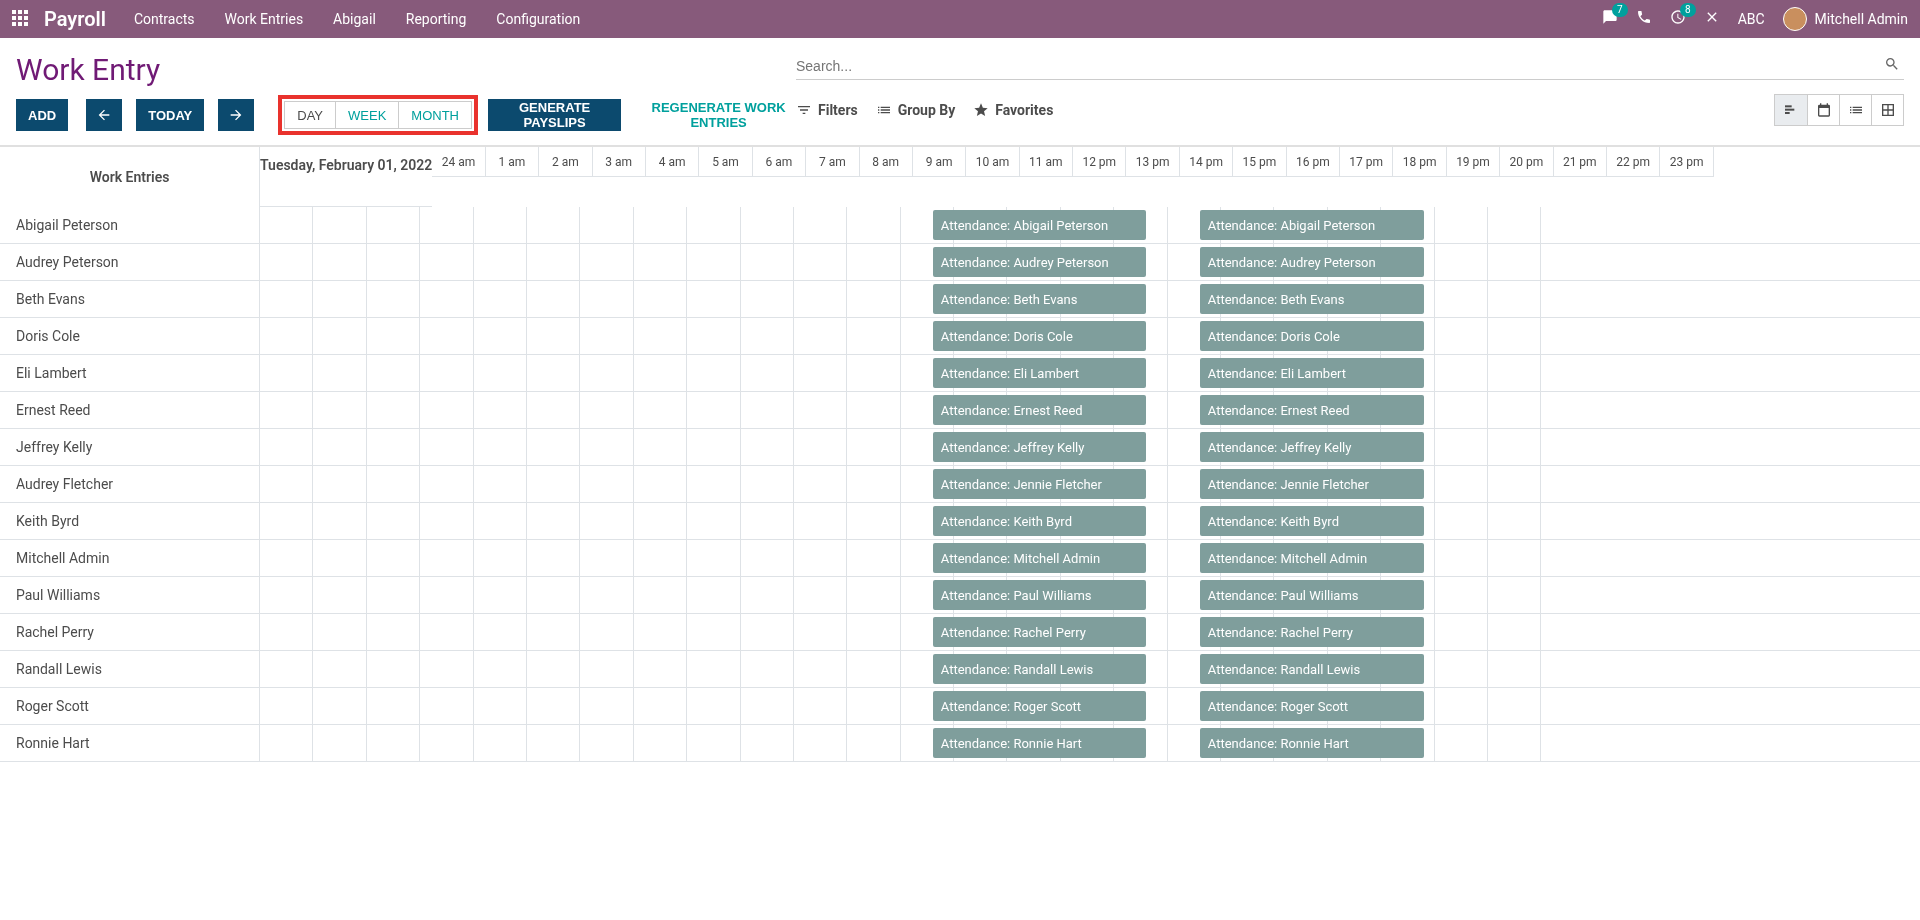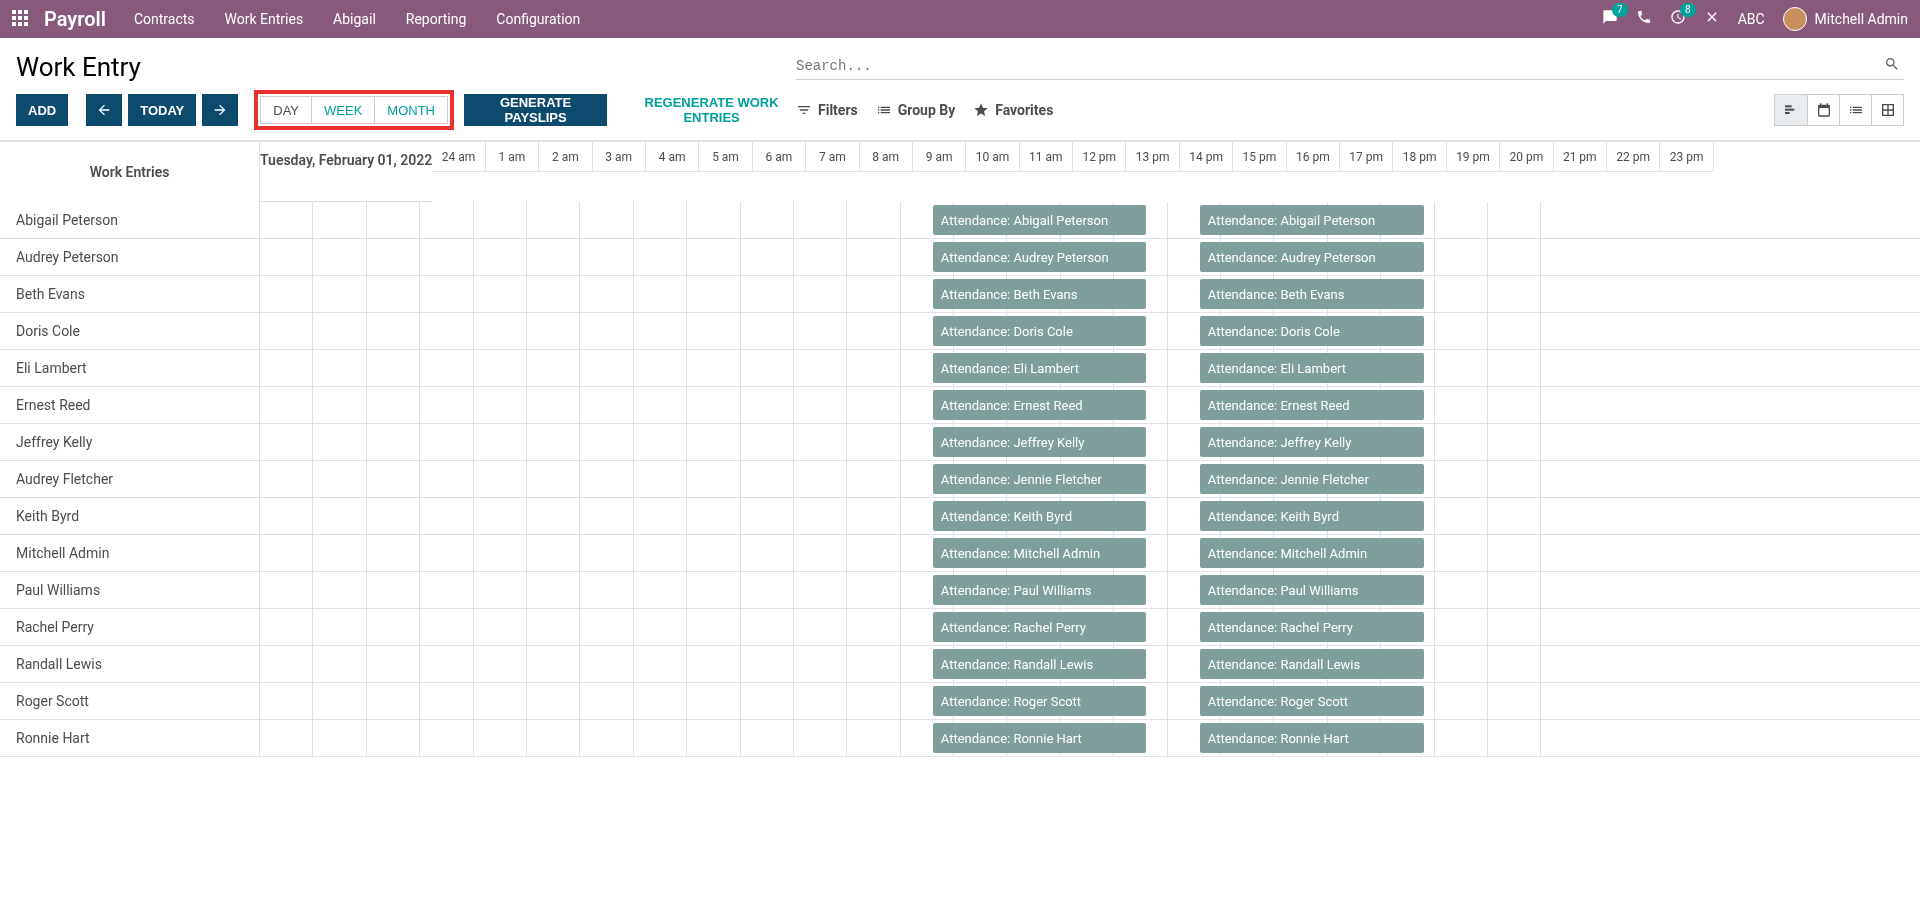--- a/index.html
+++ b/index.html
@@ -11,36 +11,36 @@
   .nav-menu { display: flex; gap: 30px; }
   .nav-menu a { color: #fff; text-decoration: none; font-size: 14px; cursor:pointer; }
   .nav-right { margin-left: auto; display: flex; align-items: center; gap: 18px; }
   .nav-icon { position: relative; font-size: 16px; cursor:pointer; color:#fff;}
   .badge { position: absolute; top: -6px; right: -10px; background: #00a09d; color: #fff; font-size: 10px; border-radius: 8px; padding: 0 5px; line-height:14px;}
   .user-box { display:flex; align-items:center; gap:8px; cursor:pointer;}
   .avatar { width:24px; height:24px; border-radius:50%; background:#c98f5e; border:1px solid #fff;}
   .controlbar { display:flex; align-items:flex-start; padding: 8px 16px 0 16px; }
   .cb-left { flex: 0 0 780px; }
   .cb-right { flex: 1; }
-  .page-title { font-size: 26px; color:#000000; padding: 6px 0 8px 0;}
+  .page-title { font-size: 30px; color:#701a75; padding: 6px 0 8px 0;}
   .btnrow { display:flex; align-items:center; gap:0; }
   .btn { height:32px; padding:0 12px; display:inline-flex; align-items:center; justify-content:center; font-weight:600; cursor:pointer; border:none; font-size:13px;}
   .btn-teal { background:#0c4a6e; color:#fff; }
   .btn-teal:not(:last-child){ margin-right:6px;}
   .navbtngroup { display:inline-flex; margin-left:0;}
-  .navbtngroup .btn { margin-right:6px;}
+  .navbtngroup .btn { margin-right:14px;}
   .arrow-btn { width:36px; padding:0;}
   .range-group { display:inline-flex; border:4px solid #e9322d; padding:2px; margin-left:10px;}
   .range-btn { background:#fff; color:#4c4c4c; border:1px solid #ccc; height:28px; padding:0 12px; font-weight:500; cursor:pointer; font-size:13px;}
   .range-btn.teal-txt { color:#00a09d;}
   .range-btn:not(:first-child){ border-left:none;}
   .gen-btn { margin-left:10px;}
   .link-btn { background:none; border:none; color:#00a09d; font-weight:600; font-size:13px; margin-left:14px; cursor:pointer;}
   .search-wrap { border-bottom:1px solid #ccc; display:flex; align-items:center; padding:4px 0; margin-top:6px;}
-  .search-wrap input { border:none; outline:none; flex:1; font-size:14px; color:#404040; background:transparent;font-family:Liberation Mono, monospace;}
+  .search-wrap input { border:none; outline:none; flex:1; font-size:14px; color:#404040; background:transparent;}
   .search-icon-box { width:24px; text-align:center; color:#666; cursor:pointer;}
   .filterrow { display:flex; align-items:center; gap:18px; margin-top:14px; color:#4c4c4c; font-size:14px;font-weight:bold;}
   .filterrow .fitem { display:inline-flex; align-items:center; gap:6px; cursor:pointer;}
   .view-switch { margin-left:auto; display:flex; border:1px solid #ccc;}
   .view-switch .vbtn { width:32px; height:30px; display:flex; align-items:center; justify-content:center; border-left:1px solid #ccc; cursor:pointer; color:#4c4c4c; background:#fff;}
   .view-switch .vbtn:first-child{ border-left:none;}
   .view-switch .vbtn.active{ background:#e9ecef;}
   .divider { height:1px; background:#e0e0e0; margin-top:10px;}
   .gantt { position:relative; height: calc(920px - 38px - 90px); overflow:auto; border-top:1px solid #e0e0e0;}
   .gantt-inner { min-width: 1542px; }

